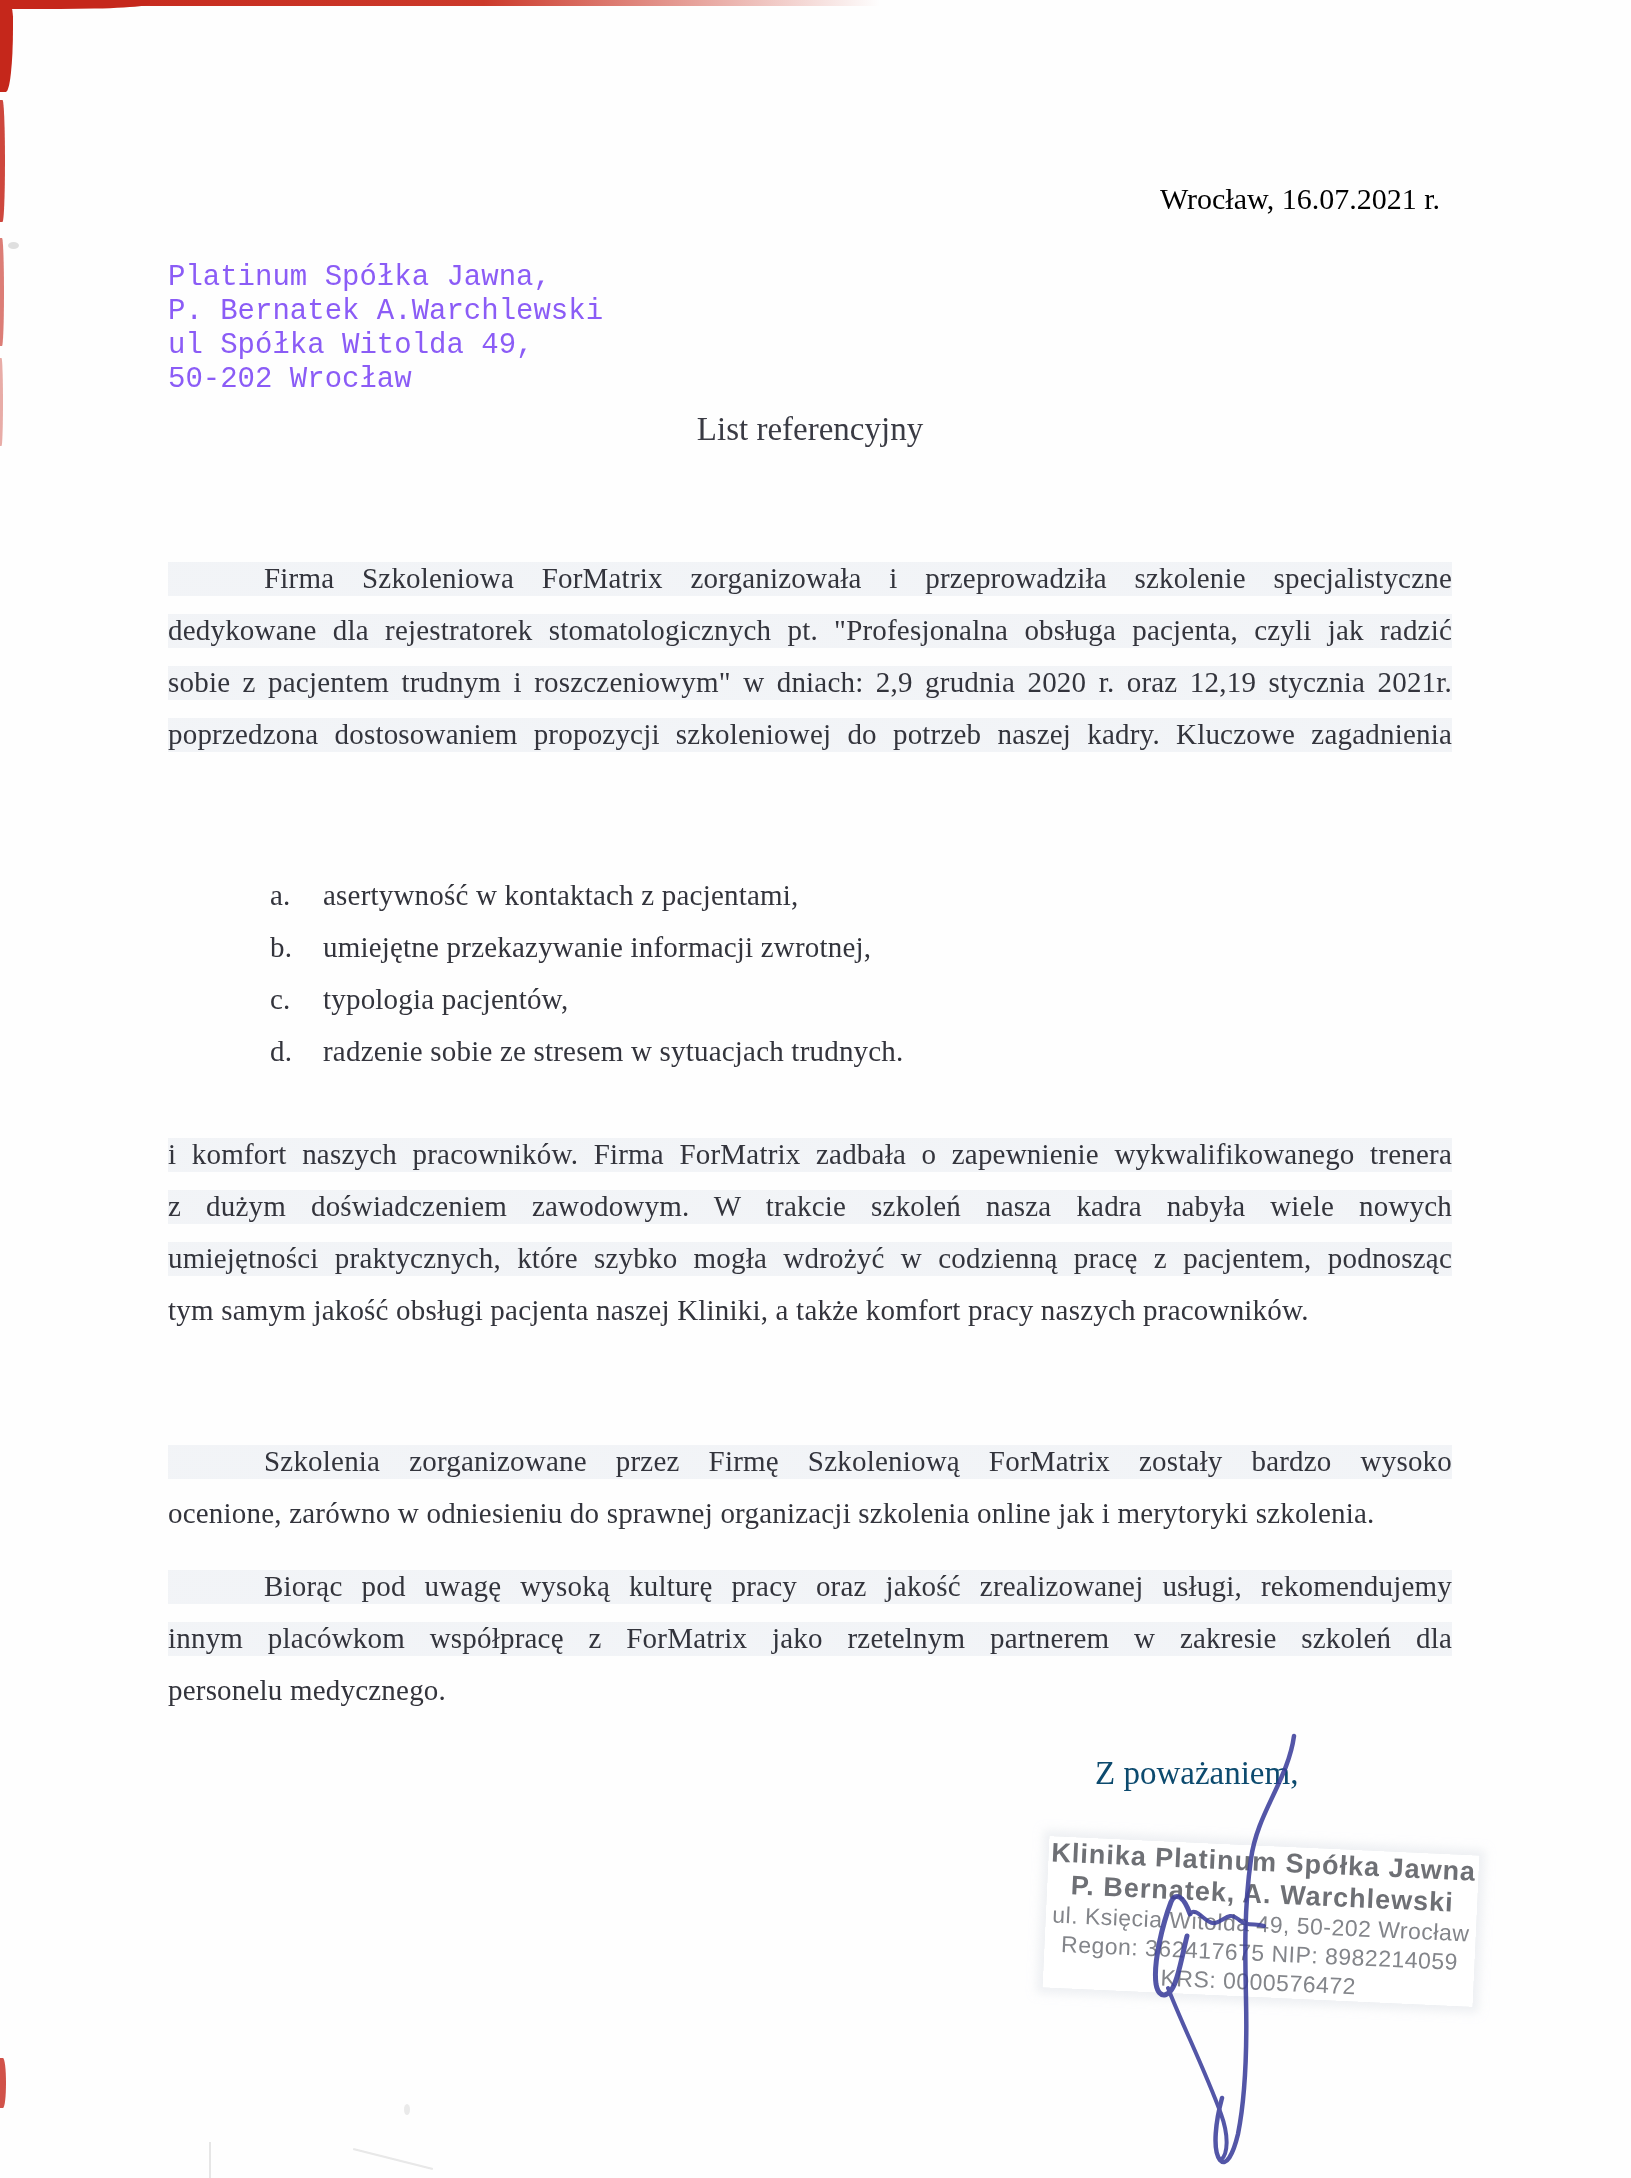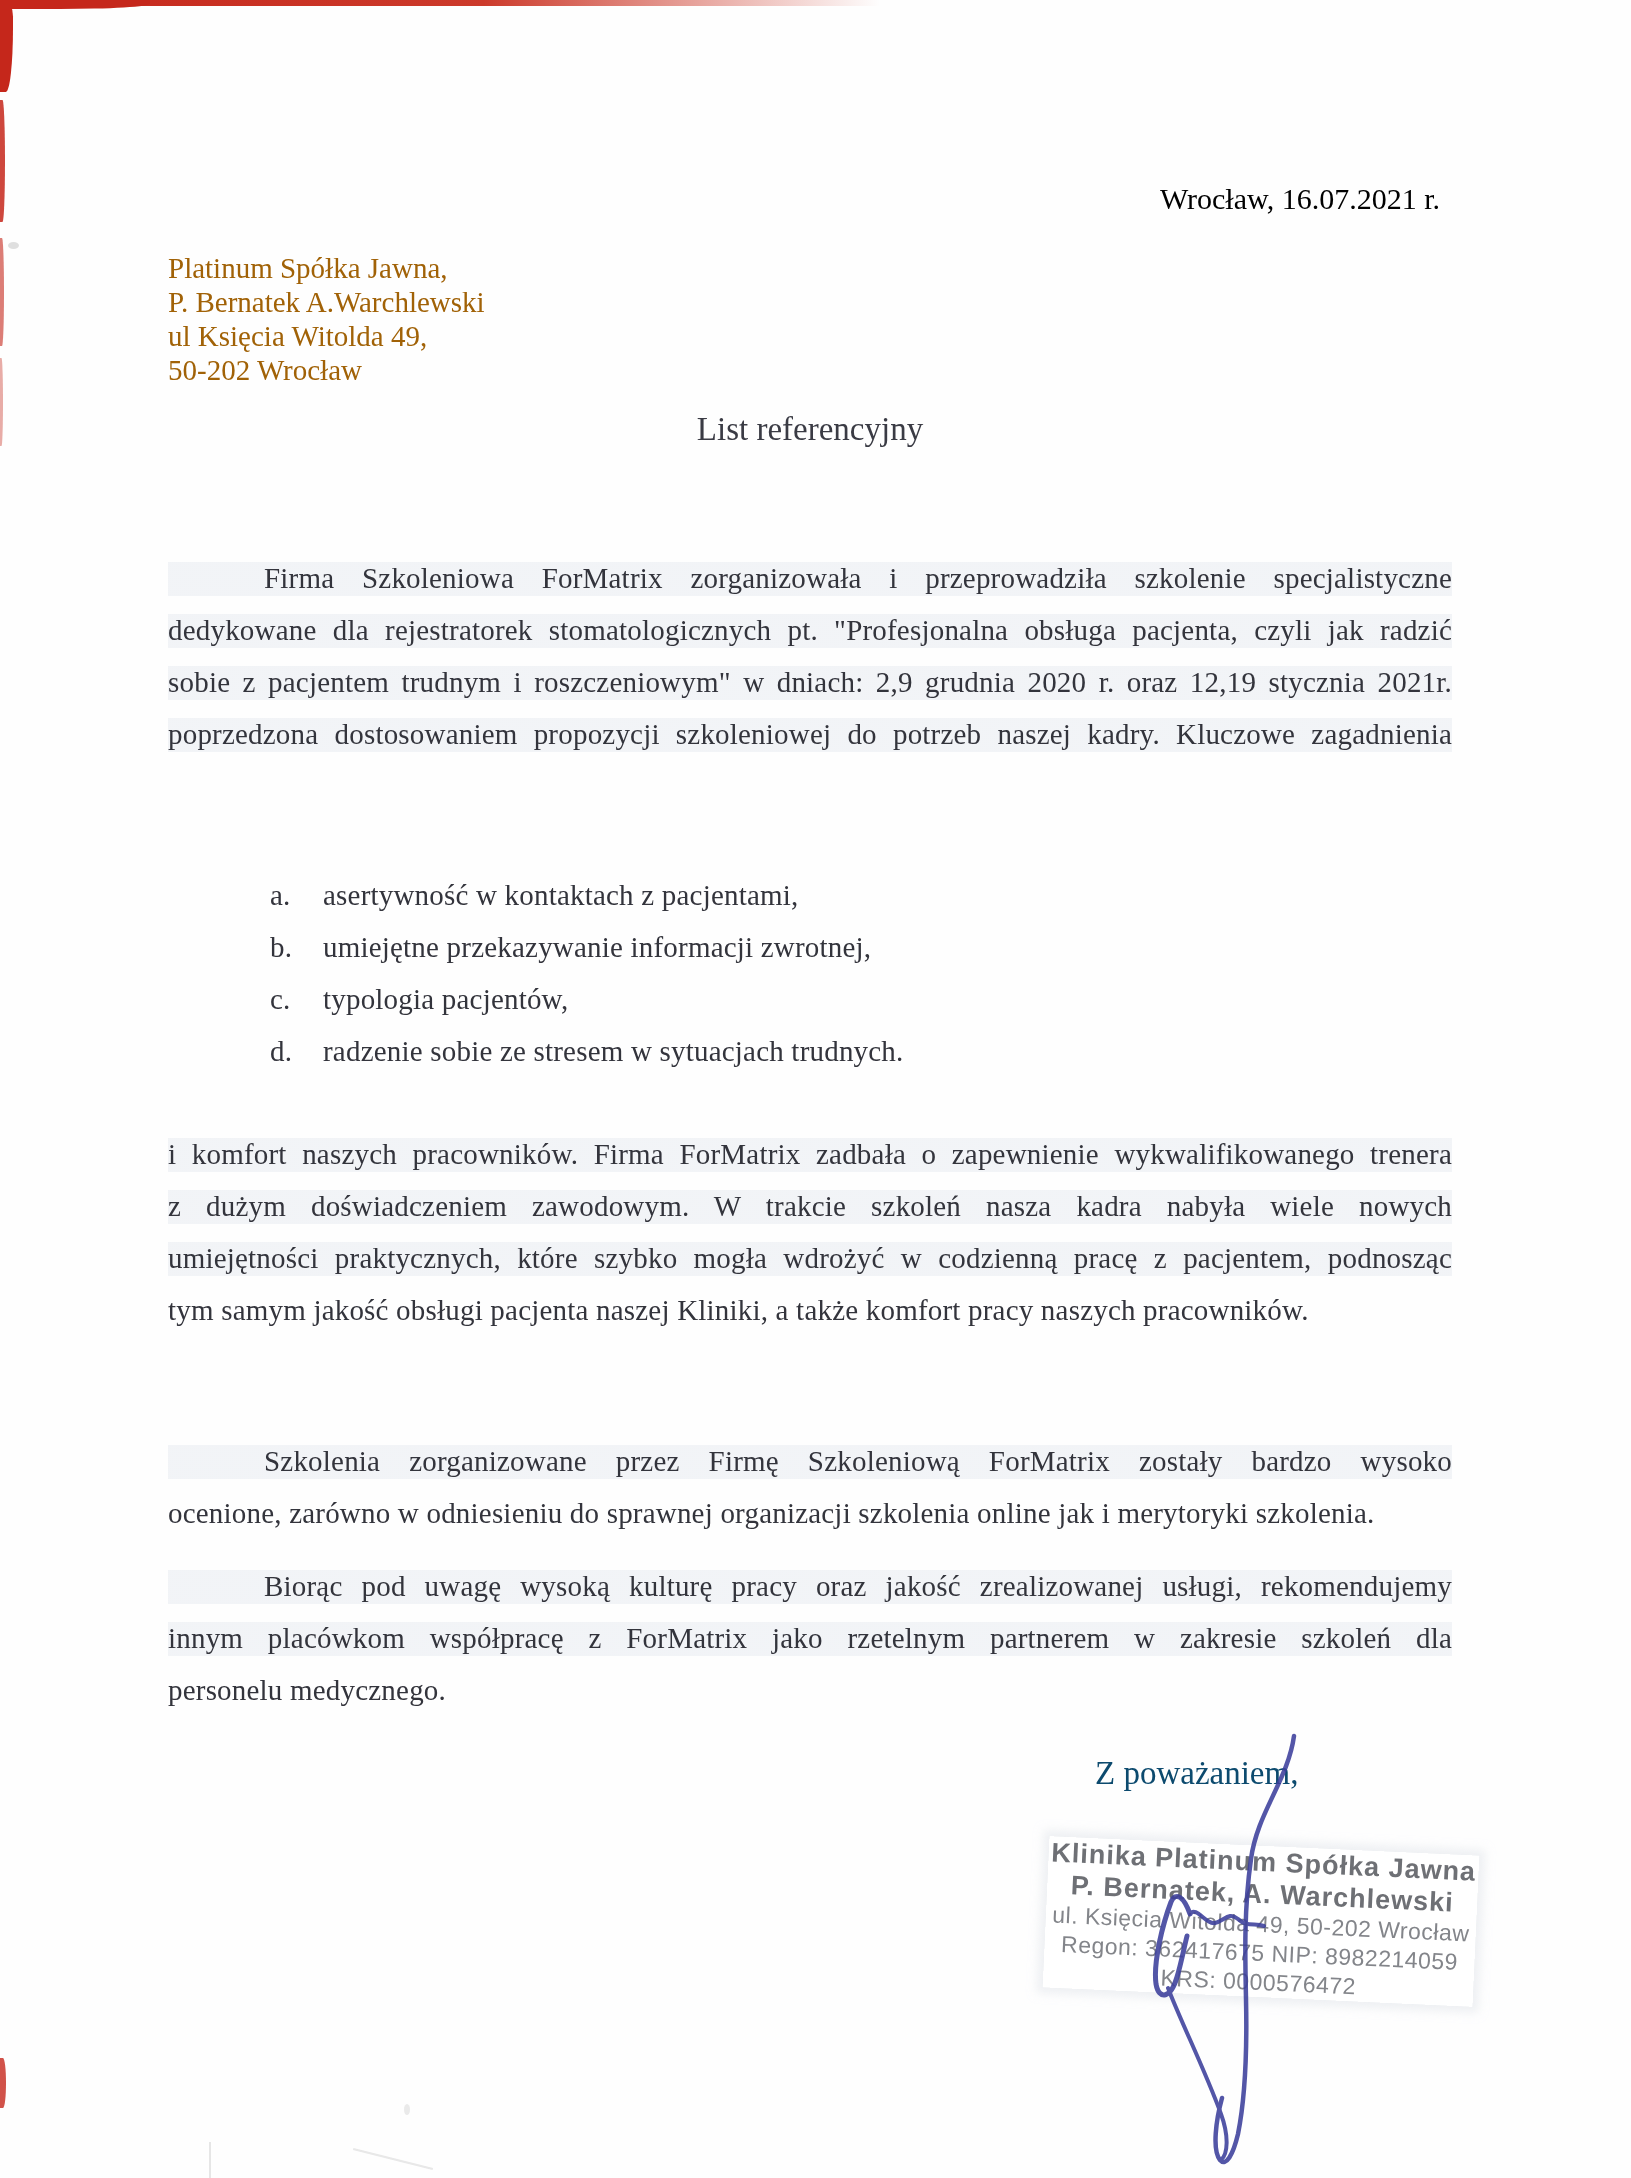--- a/index.html
+++ b/index.html
@@ -15,21 +15,21 @@
   .line{height:52px;line-height:52px;font-size:29px;letter-spacing:.2px;white-space:nowrap;}
   .jline{
     height:52px;line-height:52px;font-size:29px;letter-spacing:.2px;
     text-align:justify;text-align-last:justify;
     background:linear-gradient(rgba(222,227,235,.38),rgba(222,227,235,.38)) no-repeat 0 55%/100% 34px;
   }
   .indent{padding-left:96px;}
   .li-marker{display:inline-block;width:53px;padding-left:102px;}
   
   #date{position:absolute;top:182px;right:191px;font-size:30px;color:#000000;}
-  #recipient{position:absolute;left:168px;top:251px;font-size:29px;line-height:34px;color:#a16207;}
+  #recipient{position:absolute;left:168px;top:261px;font-size:29px;line-height:34px;color:#8b5cf6;font-family:Liberation Mono, monospace;}
   #doc-title{position:absolute;left:168px;top:411px;width:1284px;text-align:center;font-size:33px;color:#3a3b44;
     }
   
   #closing{position:absolute;left:1095px;top:1755px;font-size:33px;color:#0c4a6e;}
   #stamp{
     position:absolute;left:1046px;top:1846px;width:430px;
     transform:rotate(2.6deg);transform-origin:50% 50%;
     font-family:"Liberation Sans","DejaVu Sans",sans-serif;
     text-align:center;color:#83858a;
     background:rgba(255,255,255,.92);
@@ -56,21 +56,21 @@
 </head>
 <body>
 
 <div id="page">
 
   <div id="date">Wrocław, 16.07.2021 r.</div>
 
   <div id="recipient">
     <div>Platinum Spółka Jawna,</div>
     <div>P. Bernatek A.Warchlewski</div>
-    <div>ul Księcia Witolda 49,</div>
+    <div>ul Spółka Witolda 49,</div>
     <div>50-202 Wrocław</div>
   </div>
 
   <div id="doc-title">List referencyjny</div>
 
   <div class="textcol" style="top:552px;">
     <div class="jline indent">Firma Szkoleniowa ForMatrix zorganizowała i przeprowadziła szkolenie specjalistyczne</div>
     <div class="jline">dedykowane dla rejestratorek stomatologicznych pt. "Profesjonalna obsługa pacjenta, czyli jak radzić</div>
     <div class="jline">sobie z pacjentem trudnym i roszczeniowym" w dniach: 2,9 grudnia 2020 r. oraz 12,19 stycznia 2021r.</div>
     <div class="jline">poprzedzona dostosowaniem propozycji szkoleniowej do potrzeb naszej kadry. Kluczowe zagadnienia</div>

